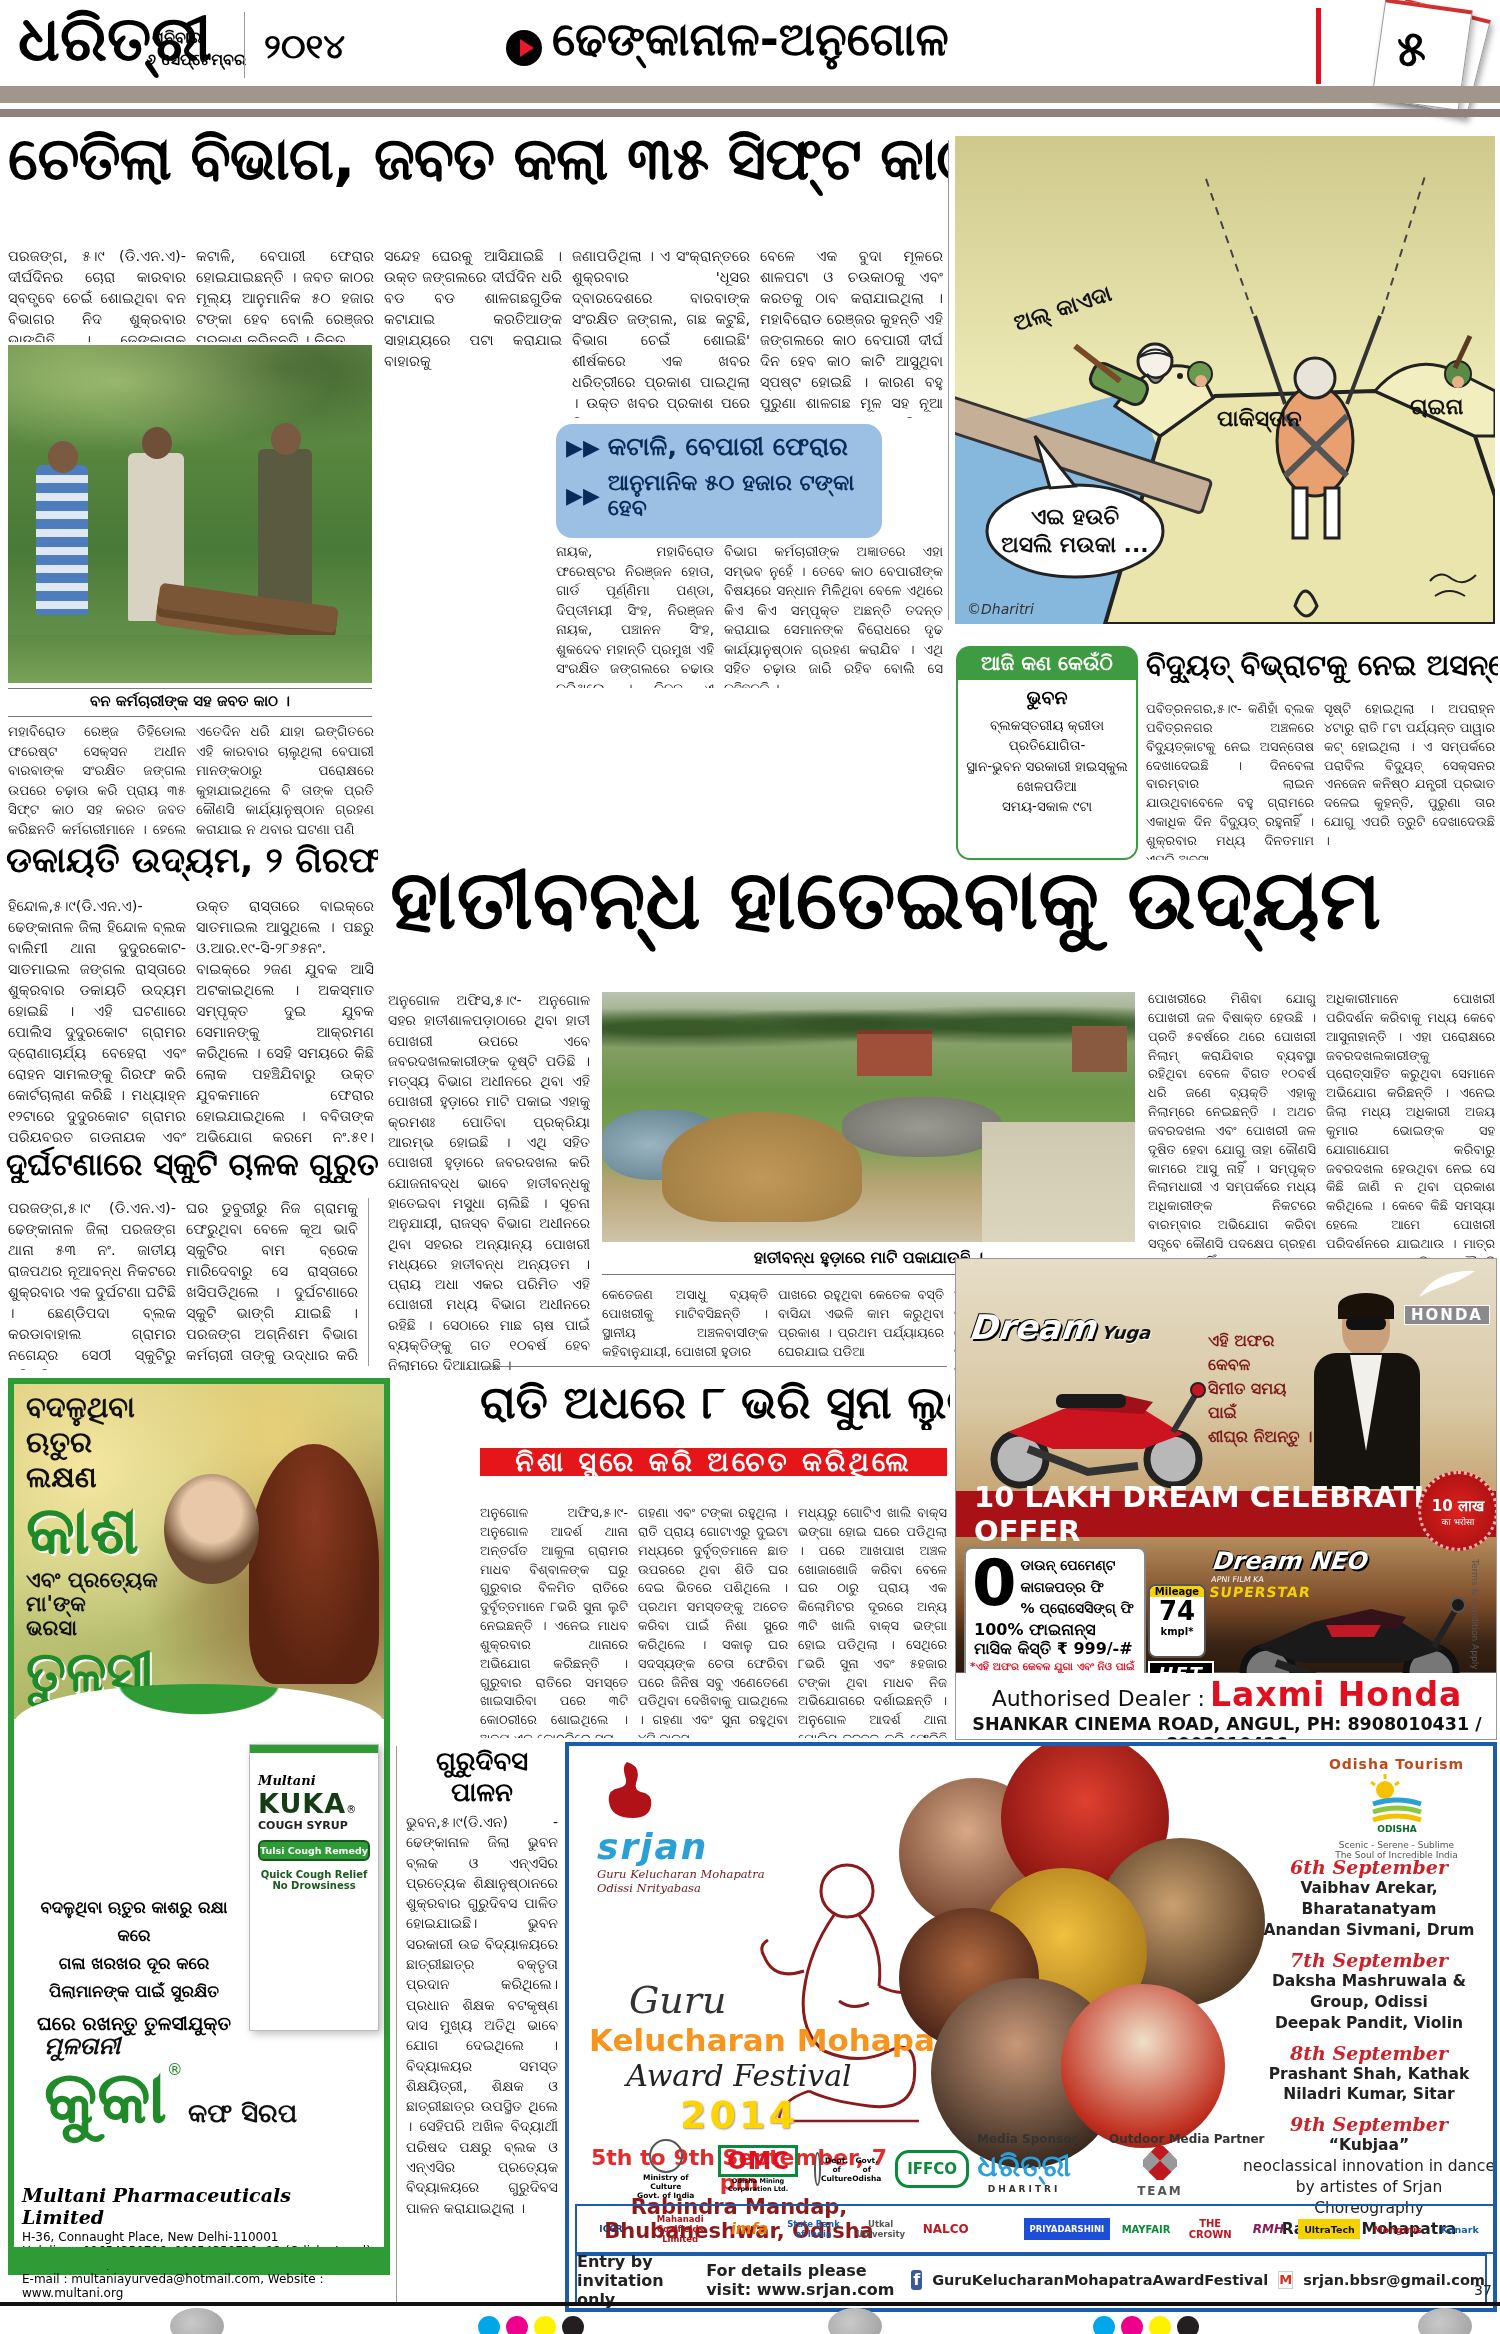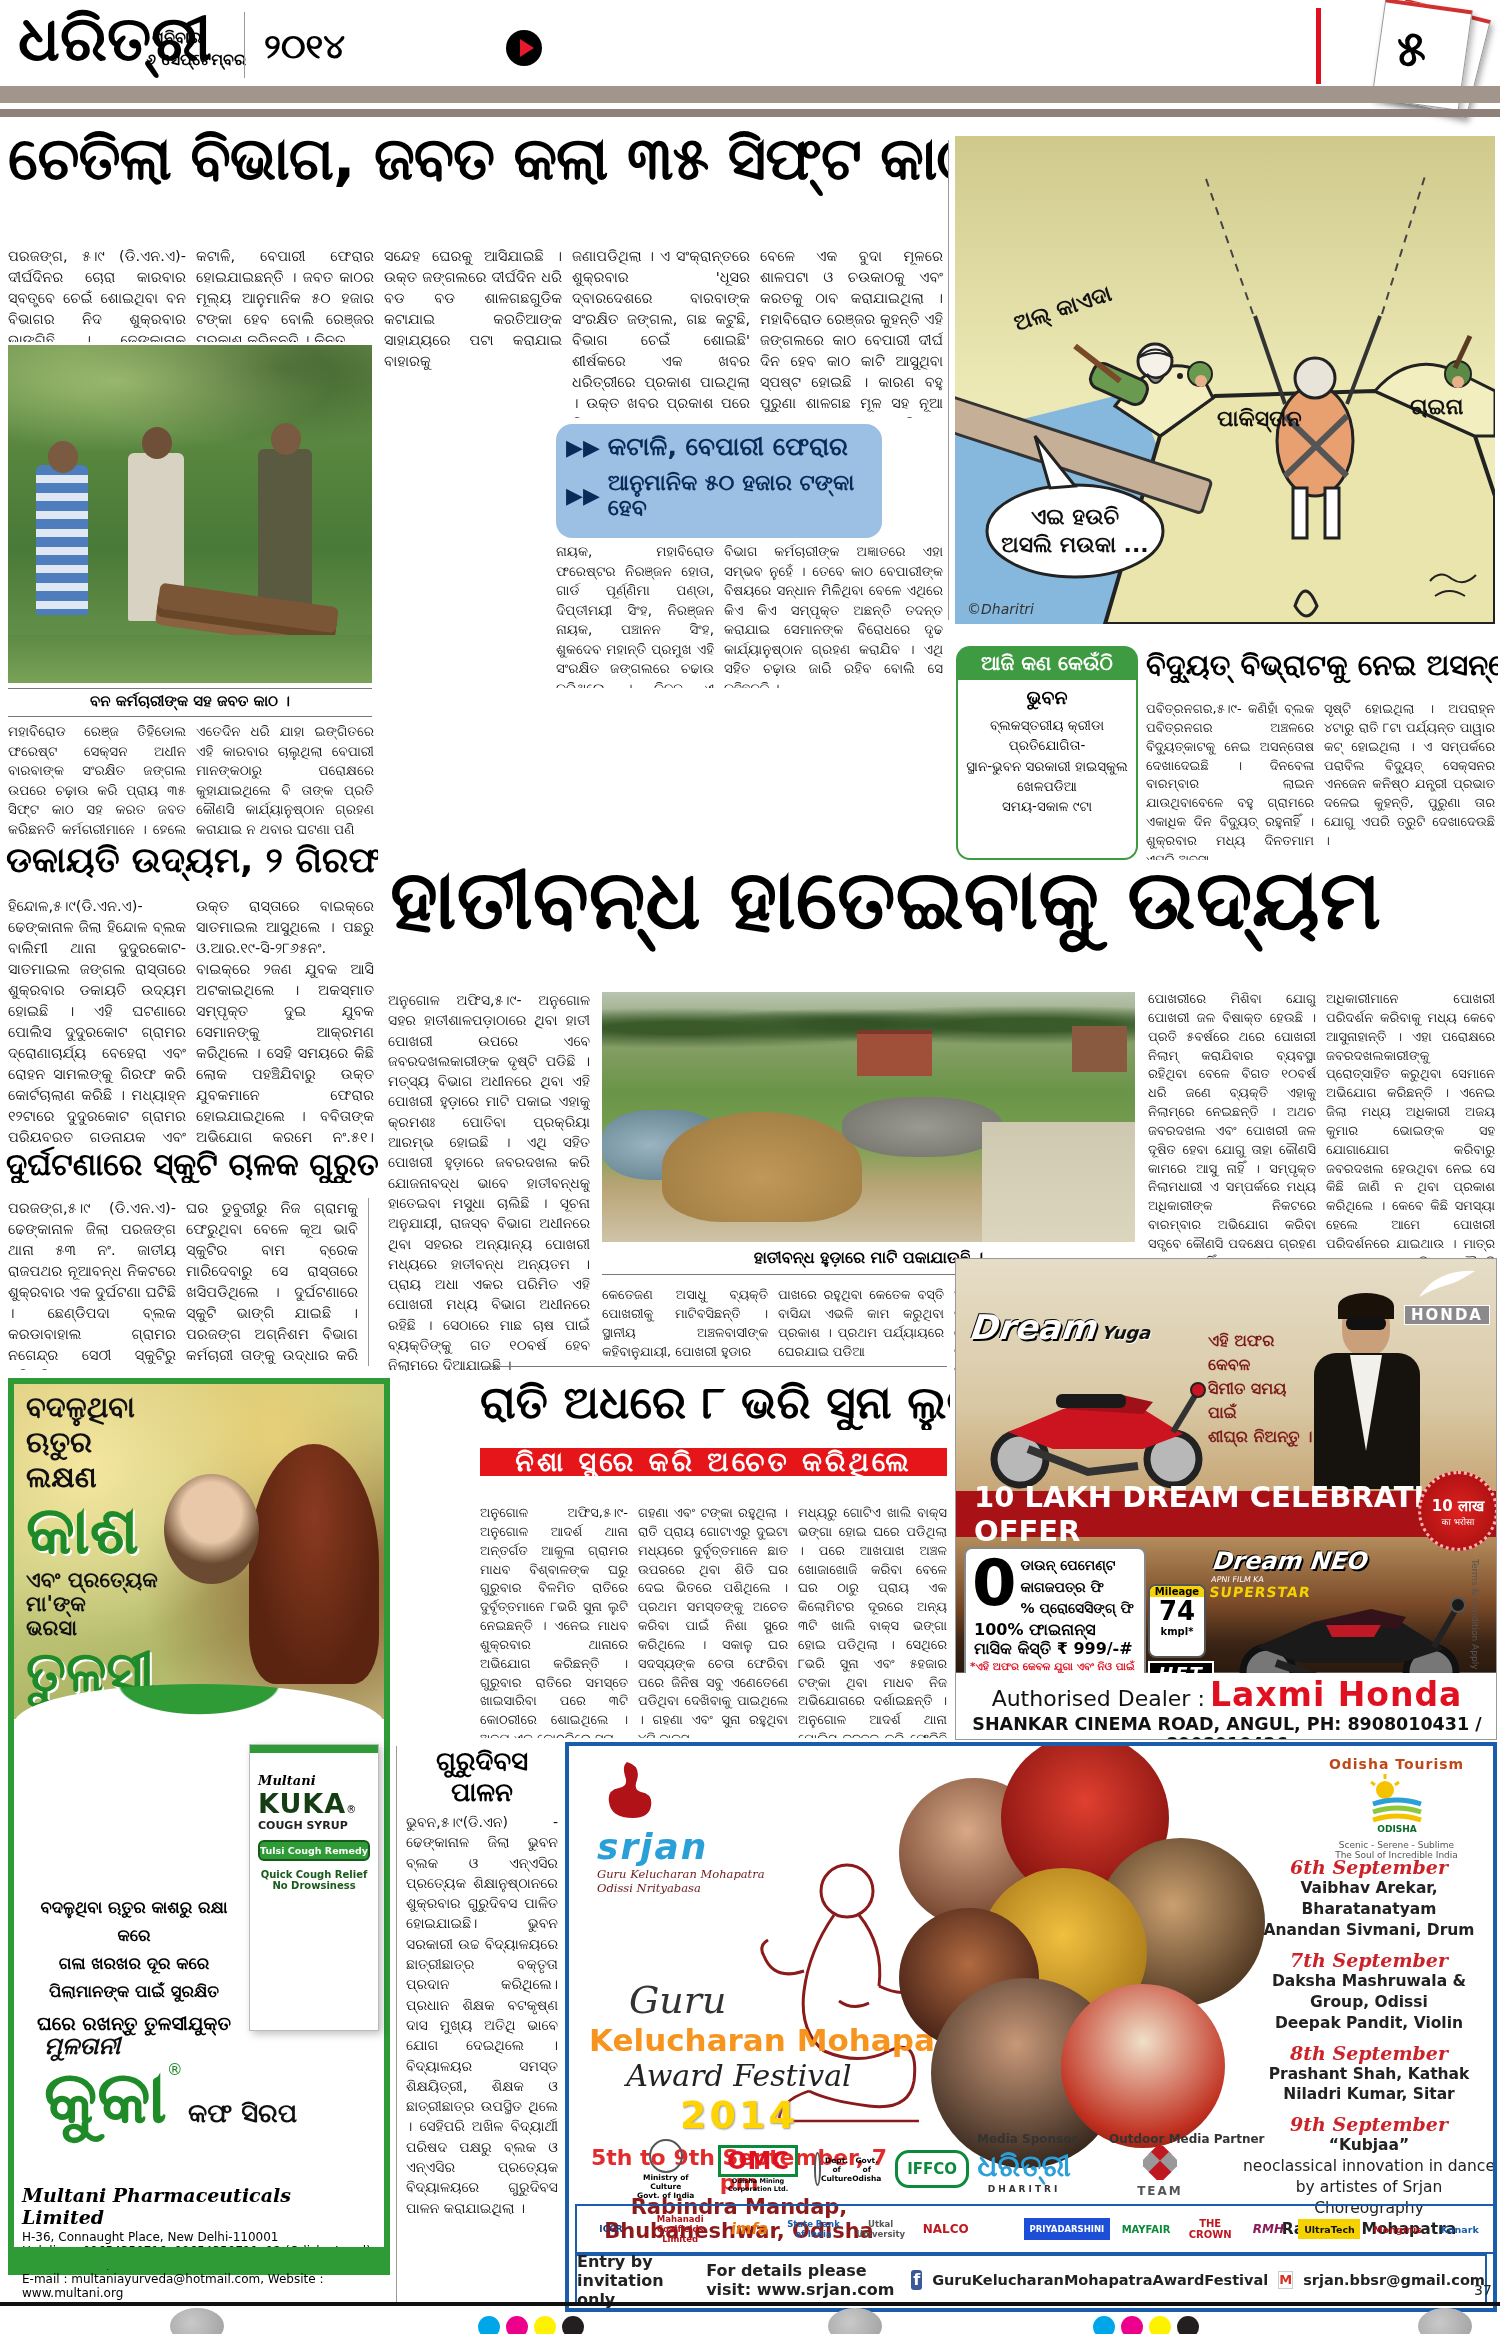--- a/index.html
+++ b/index.html
@@ -33,20 +33,21 @@
 <div id="page">
 
   <div class="abs" style="left:0;top:0;width:1500px;height:120px;">
     <div class="abs" style="left:18px;top:2px;font-size:62px;font-weight:900;color:#000;">ଧରିତ୍ରୀ</div>
     <div class="abs" style="left:152px;top:28px;font-size:16px;font-weight:bold;">ଶନିବାର</div>
     <div class="abs" style="left:146px;top:50px;font-size:16px;font-weight:bold;">୬ ସେପ୍ଟେମ୍ବର</div>
     <div class="abs vrule" style="left:244px;top:12px;height:66px;"></div>
     <div class="abs" style="left:264px;top:26px;font-size:34px;font-weight:bold;">୨୦୧୪</div>
     <div class="abs" style="left:506px;top:30px;width:36px;height:36px;border-radius:50%;background:#000;"></div>
     <div class="abs" style="left:520px;top:39px;width:0;height:0;border-left:14px solid #e8192c;border-top:9px solid transparent;border-bottom:9px solid transparent;"></div>
+    <div class="abs" style="left:552px;top:12px;font-size:46px;font-weight:900;color:#000;">ଢେଙ୍କାନାଳ-ଅନୁଗୋଳ</div>
     <div class="abs" style="left:1316px;top:8px;width:5px;height:76px;background:#e01020;"></div>
 
     <div class="abs" style="left:1368px;top:2px;width:128px;height:112px;">
       <div class="abs" style="left:24px;top:6px;width:86px;height:96px;background:#fff;border:1px solid #999;box-shadow:3px 4px 6px rgba(0,0,0,.35);transform:rotate(14deg);border-top:4px solid #d03030;"></div>
       <div class="abs" style="left:10px;top:2px;width:86px;height:96px;background:#fff;border:1px solid #999;box-shadow:3px 4px 6px rgba(0,0,0,.3);transform:rotate(8deg);border-top:4px solid #d03030;"></div>
       <div class="abs" style="left:28px;top:18px;font-size:50px;font-weight:900;transform:rotate(9deg);color:#000;">୫</div>
     </div>
   </div>
   <div class="abs" style="left:0;top:86px;width:1500px;height:17px;background:#a2958b;"></div>
   <div class="abs" style="left:0;top:109px;width:1500px;height:8px;background:#8d817a;"></div>

